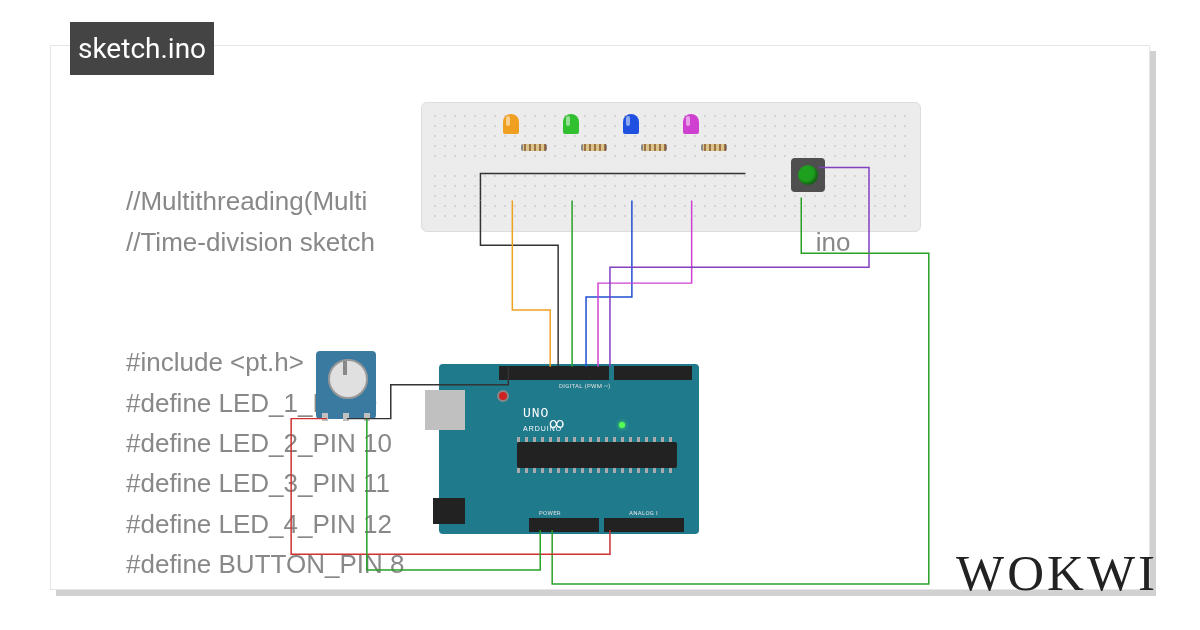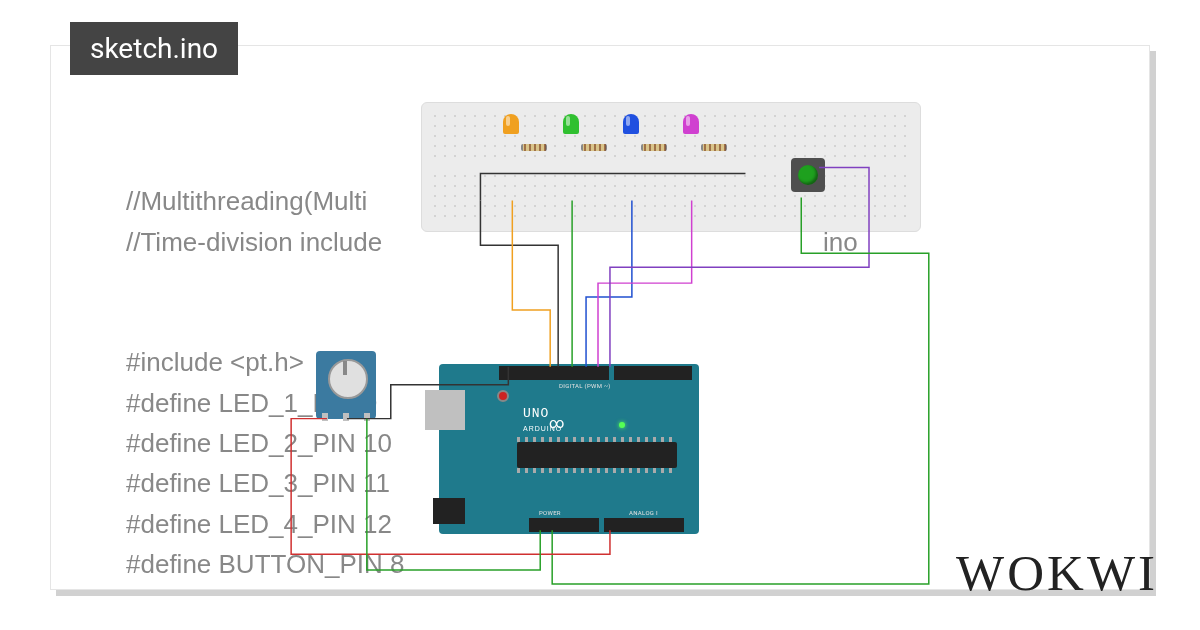--- a/index.html
+++ b/index.html
@@ -15,21 +15,21 @@
     width: 1100px; height: 545px;
     background: #fff;
     border: 1px solid #e5e5e5;
     box-shadow: 6px 6px 0 0 rgba(0,0,0,0.18);
   }
   .tab {
     position: absolute;
     left: 70px; top: 22px;
     background: #444;
     color: #fff;
-    padding: 10px 20px;
+    padding: 10px 8px;
     font-size: 28px;
     font-weight: 400;
     z-index: 10;
   }
   .code {
     position: absolute;
     left: 75px; top: 95px;
     font-size: 26px;
     line-height: 1.55;
     color: #888;
@@ -188,21 +188,21 @@
     fill:none; stroke-width:1.5;
   }
 </style>
 </head>
 <body>
 
 <div class="card">
 
   <div class="code">
 <span>//Multithreading(Multi</span>
-<span>//Time-division include</span>                                                             <span>ino</span>
+<span>//Time-division sketch</span>                                                             <span>ino</span>
 <span></span>
 <span></span>
 <span>#include &lt;pt.h&gt;</span>
 <span>#define LED_1_PIN 9</span>
 <span>#define LED_2_PIN 10</span>
 <span>#define LED_3_PIN 11</span>
 <span>#define LED_4_PIN 12</span>
 <span>#define BUTTON_PIN 8</span></div>
 
   <div class="diagram">

